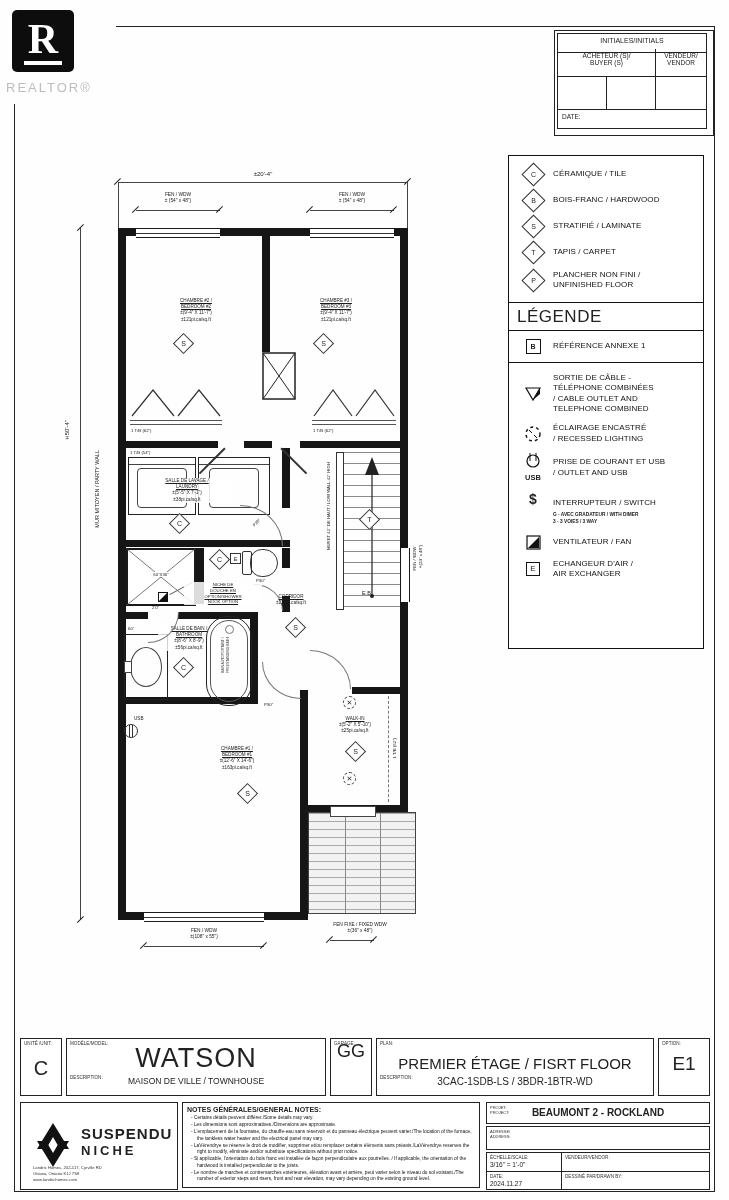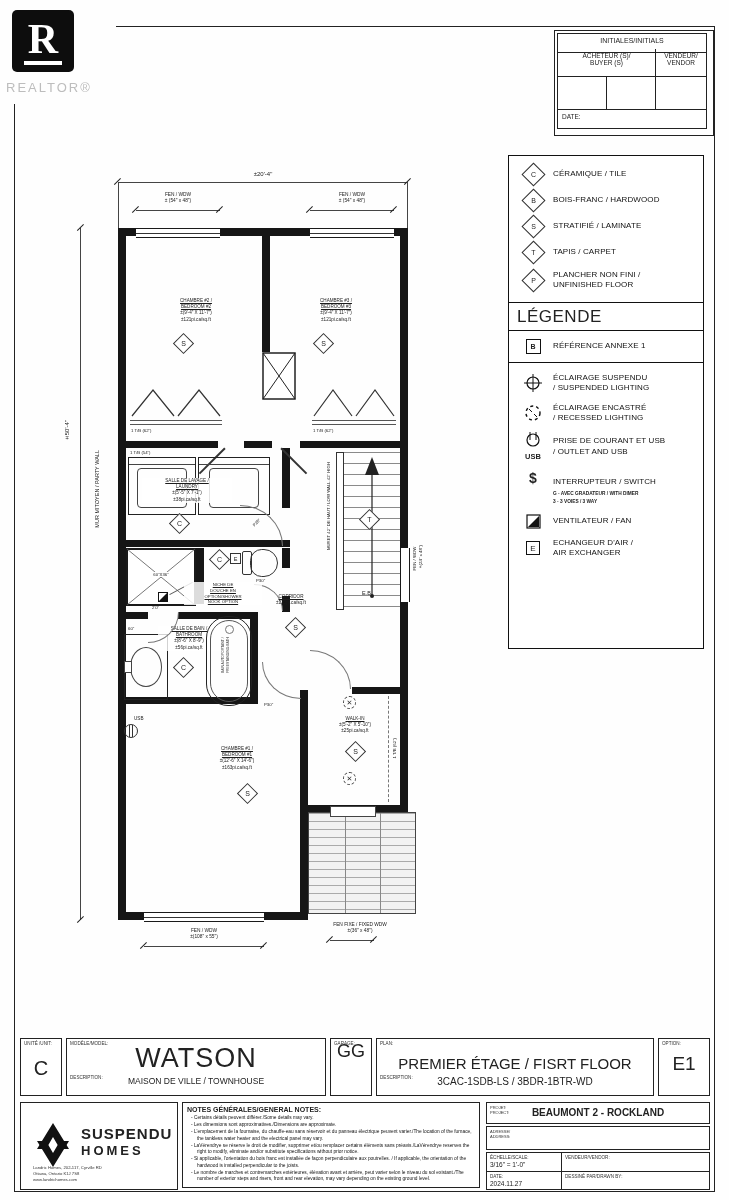--- a/index.html
+++ b/index.html
@@ -112,28 +112,29 @@
     <div class="lblrow" style="border-bottom:1.5px solid #111;padding:8px 4px;margin:0;">
       <span class="licon">
           <span style="display:inline-flex;width:13px;height:13px;border:1.5px solid #111;align-items:center;justify-content:center;font-size:7px;font-weight:bold;">B</span>
         </span>
       <span class="ltext">RÉFÉRENCE ANNEXE 1</span>
     </div>
 
     <div style="padding:10px 4px 0 4px;">
       <div class="lblrow">
         <span class="licon">
-          <svg width="20" height="20" viewBox="0 0 20 20" style="position:static;">
-            <circle cx="10" cy="10" r="6" fill="none" stroke="#111" stroke-width="1.2"></circle>
-            <line x1="10" y1="1" x2="10" y2="19" stroke="#111"></line>
-            <line x1="1" y1="10" x2="19" y2="10" stroke="#111"></line>
+          <svg width="18" height="16" viewBox="0 0 18 16" style="position:static;">
+            <polygon points="2,2 16,2 9,14" fill="none" stroke="#111" stroke-width="1.2"></polygon>
+            <polygon points="9,14 16,2 16,8" fill="#111"></polygon>
           </svg>
         </span>
-        <span class="ltext pre">ÉCLAIRAGE SUSPENDU
-/ SUSPENDED LIGHTING</span>
+        <span class="ltext pre">SORTIE DE CÂBLE -
+TÉLÉPHONE COMBINÉES
+/ CABLE OUTLET AND
+TELEPHONE COMBINED</span>
       </div>
       <div class="lblrow">
         <span class="licon">
           <svg width="20" height="20" viewBox="0 0 20 20" style="position:static;">
             <circle cx="10" cy="10" r="7" fill="none" stroke="#111" stroke-width="1.4" stroke-dasharray="3,3"></circle>
             <line x1="6" y1="6" x2="9" y2="9" stroke="#111"></line>
             <line x1="14" y1="14" x2="11" y2="11" stroke="#111"></line>
           </svg>
         </span>
         <span class="ltext pre">ÉCLAIRAGE  ENCASTRÉ
@@ -449,21 +450,21 @@
     <span class="fldlab">OPTION:</span>
     <div class="ctr" style="margin-top:14px;font-size:19px;">E1</div>
   </div>
 
   <div class="box" style="left:20px;top:1102px;width:156px;height:86px;">
     <svg style="left:10px;top:16px;" width="44" height="52" viewBox="0 0 44 52">
       <path d="M6 30 L22 4 L38 30 L29 30 L22 18 L15 30 Z" fill="#111"></path>
       <path d="M38 22 L22 48 L6 22 L15 22 L22 34 L29 22 Z" fill="#111"></path>
     </svg>
     <div class="t" style="left:60px;top:22px;font-size:15px;font-weight:bold;letter-spacing:1px;">SUSPENDU</div>
-    <div class="t" style="left:60px;top:40px;font-size:13px;font-weight:bold;letter-spacing:3px;">HOMES</div>
+    <div class="t" style="left:60px;top:40px;font-size:13px;font-weight:bold;letter-spacing:3px;">NICHE</div>
     <div class="t pre" style="left:12px;top:62px;font-size:4.2px;line-height:1.4;color:#333;">Landric Homes, 202-117, Cyrville RD
 Ottawa, Ontario K1J 7S8
 www.landrichomes.com</div>
   </div>
 
   <div class="box" style="left:182px;top:1102px;width:298px;height:86px;padding:3px 4px;box-sizing:border-box;">
     <div style="font-size:7px;font-weight:bold;margin-bottom:2px;">NOTES GÉNÉRALES/GENERAL NOTES:</div>
     <div class="note-item">Certains détails peuvent différer./Some details may vary.</div>
     <div class="note-item">Les dimensions sont approximatives./Dimensions are approximate.</div>
     <div class="note-item">L'emplacement de la fournaise, du chauffe-eau sans réservoir et du panneau électrique peuvent varier./The location of the furnace, the tankless water heater and the electrical panel may vary.</div>

